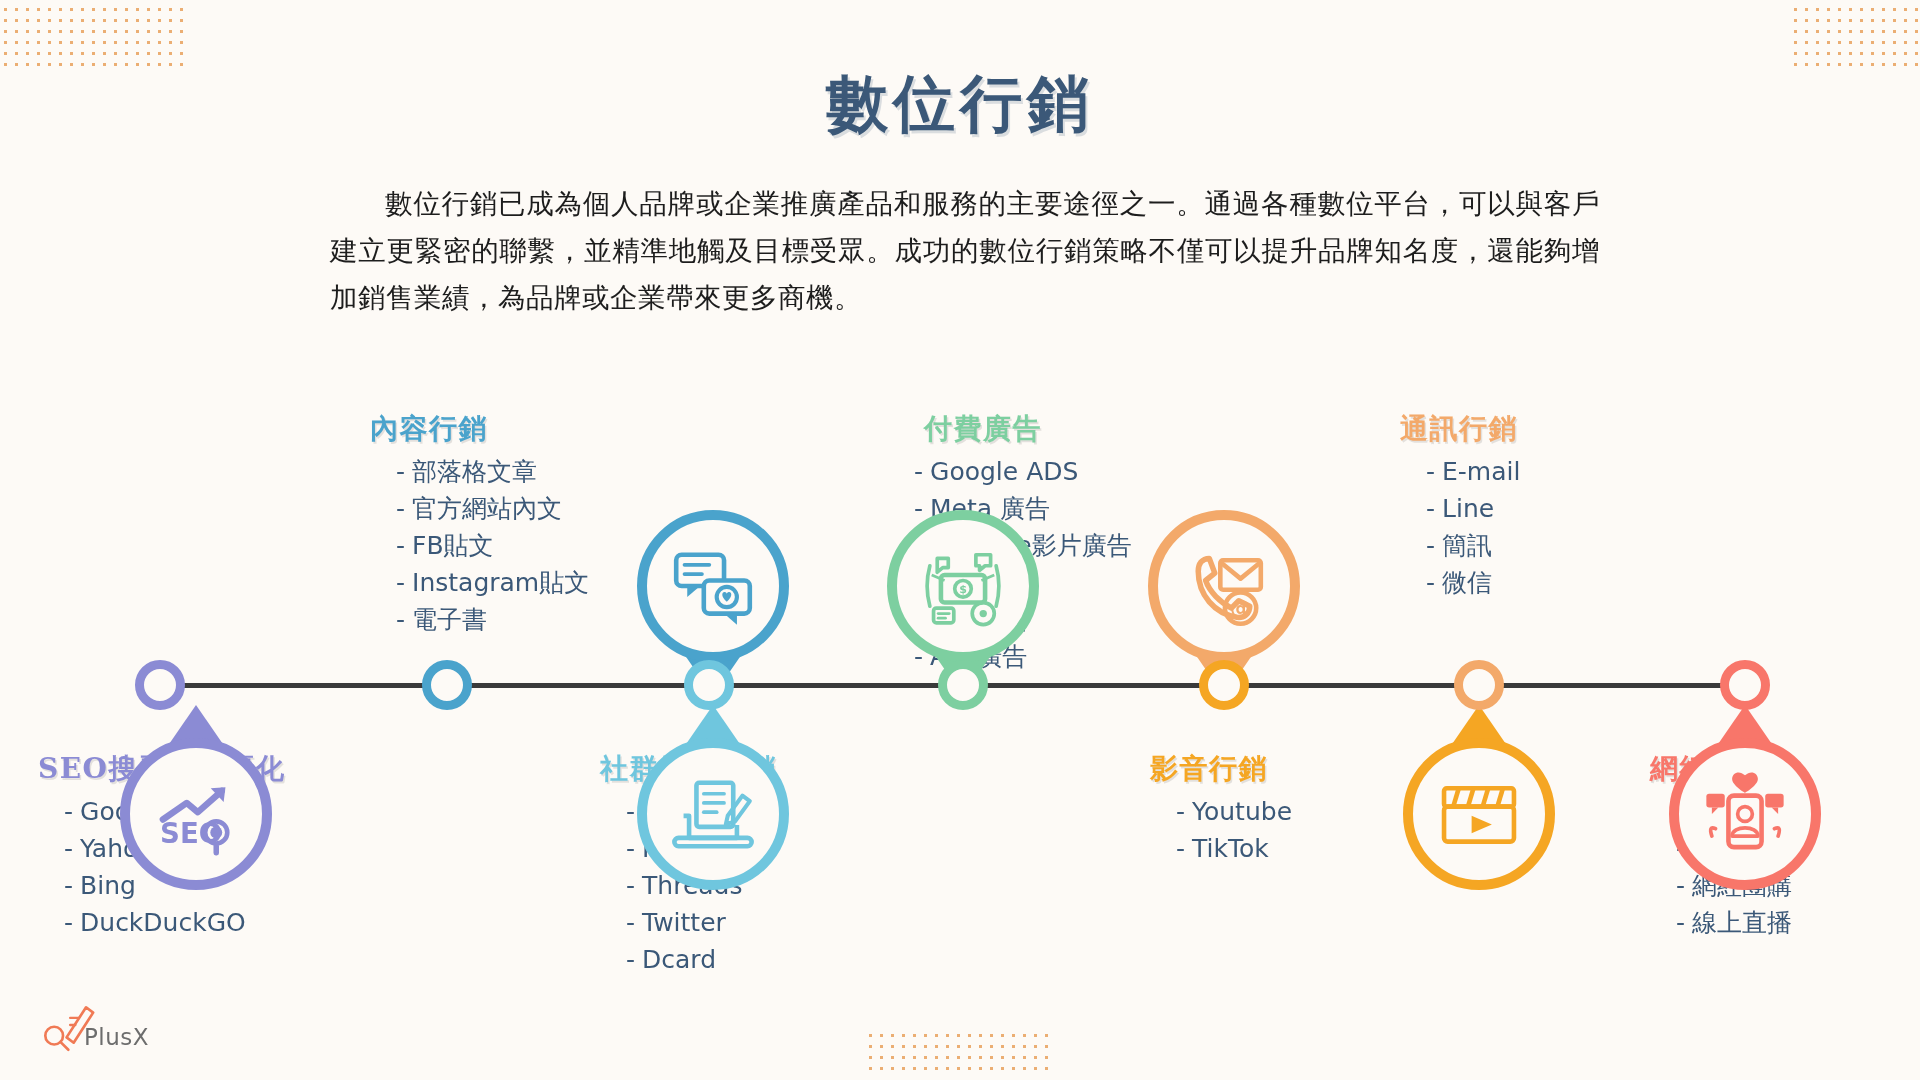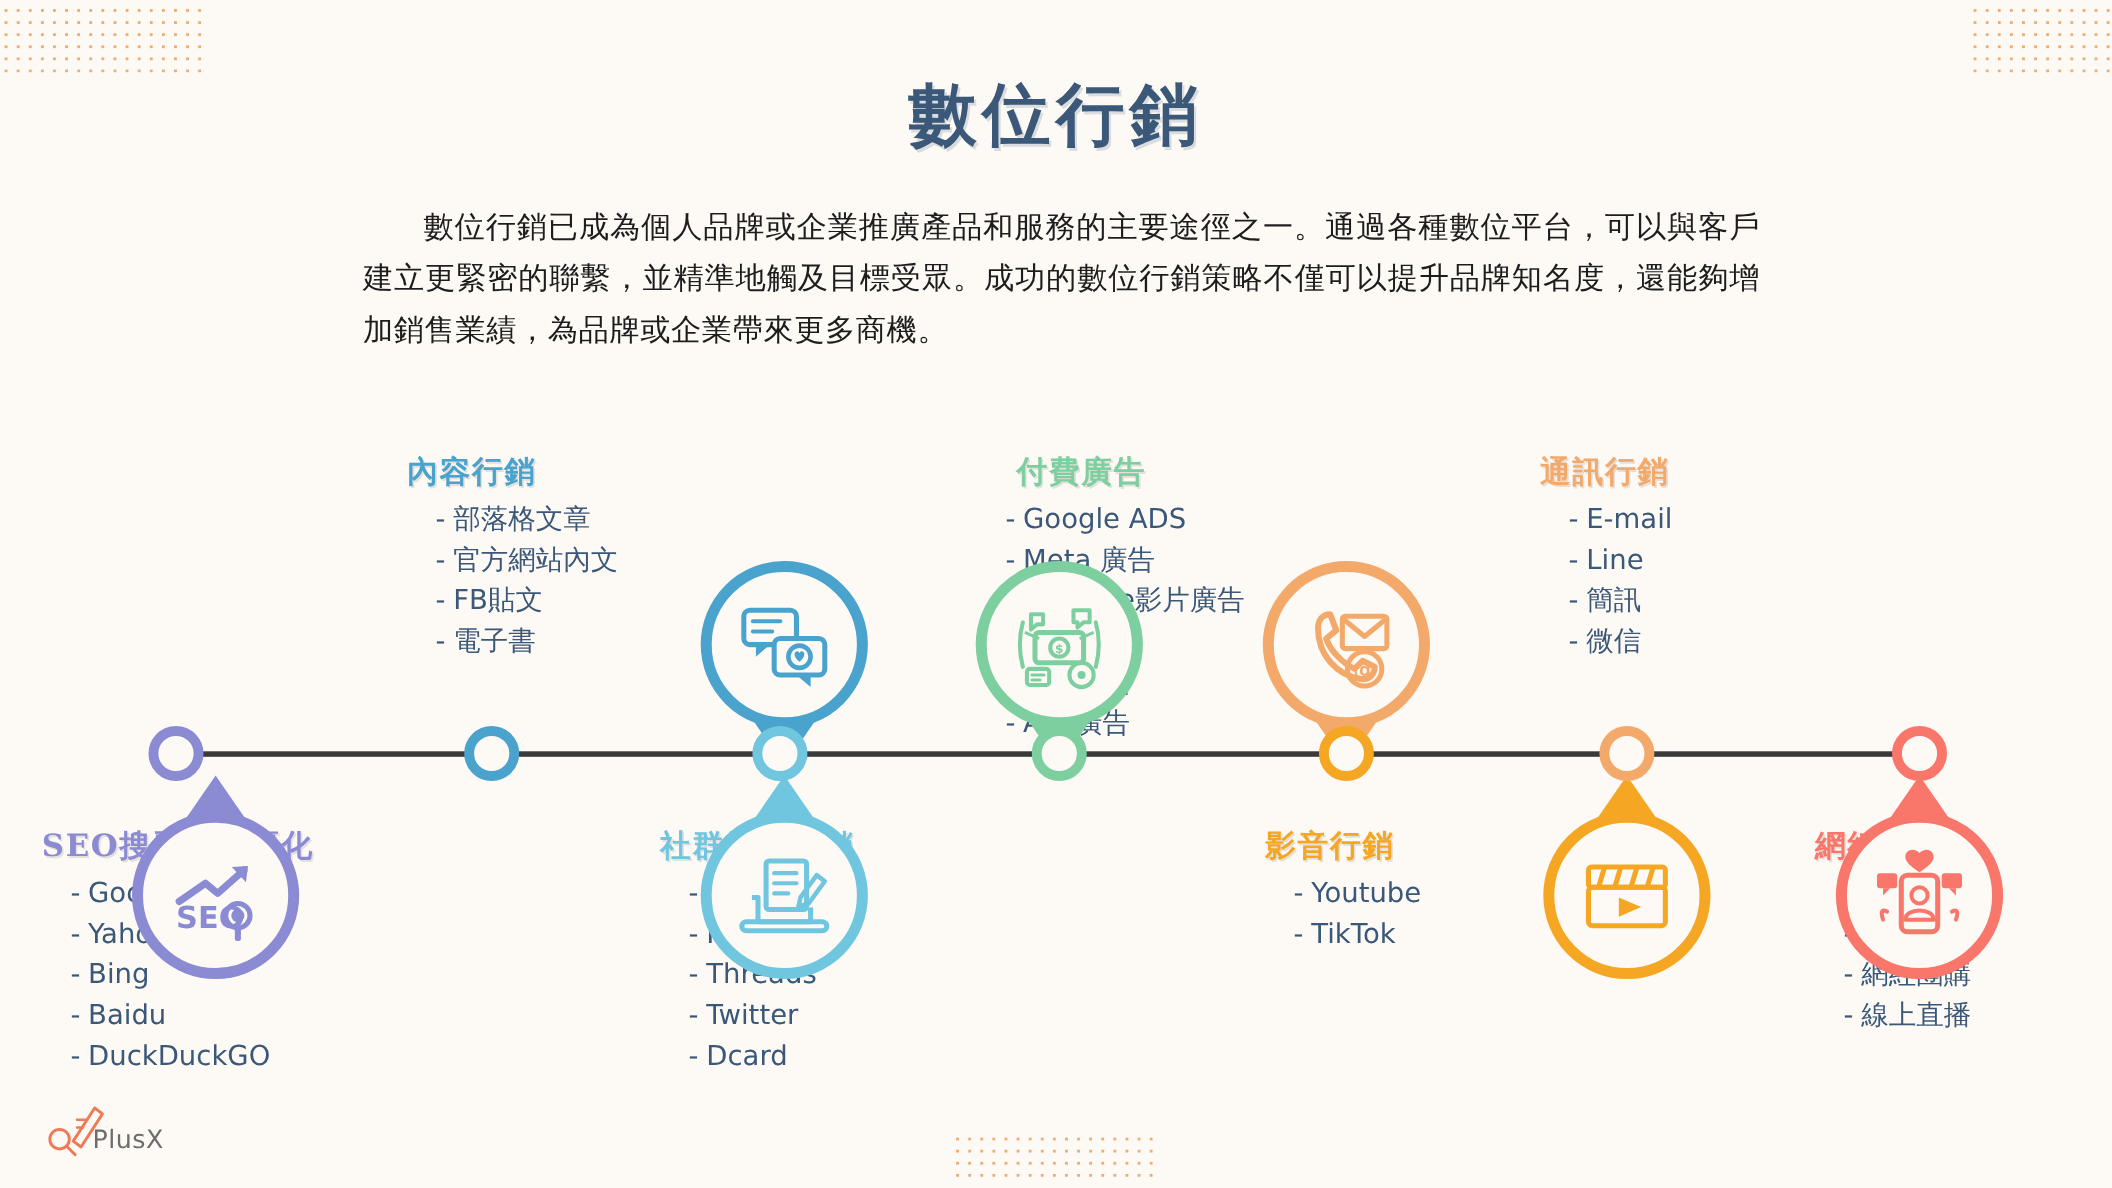--- a/index.html
+++ b/index.html
@@ -37,21 +37,21 @@
     letter-spacing: 5px;
     color: #3b5878;
     text-shadow: 2px 3px 0 rgba(59,88,120,.18);
   }
 
   .intro {
     position: absolute;
     top: 182px;
     left: 330px;
     width: 1270px;
-    font-family: Liberation Serif, serif;
+    font-family: Liberation Mono, monospace;
     font-size: 27.5px;
     line-height: 47px;
     color: #1d1d1d;
     text-align: justify;
     text-indent: 55px;
     letter-spacing: .5px;
   }
 
   
   .timeline-axis {
@@ -299,30 +299,30 @@
       </div>
     </div>
   </div>
 <div id="blocks">
     <div class="block indent" style="left: 38px; top: 750px;">
       <div class="heading" style="color: rgb(139, 139, 212);">SEO搜尋引擎優化</div>
       <ul>
         <li><span class="dash">-</span>Google</li>
         <li><span class="dash">-</span>Yahoo</li>
         <li><span class="dash">-</span>Bing</li>
-        <li><span class="dash">-</span>Baidu</li>
         <li><span class="dash">-</span>DuckDuckGO</li>
       </ul>
     </div>
     <div class="block indent" style="left: 370px; top: 410px;">
       <div class="heading" style="color: rgb(74, 163, 204);">內容行銷</div>
       <ul>
         <li><span class="dash">-</span>部落格文章</li>
         <li><span class="dash">-</span>官方網站內文</li>
         <li><span class="dash">-</span>FB貼文</li>
+        <li><span class="dash">-</span>Instagram貼文</li>
         <li><span class="dash">-</span>電子書</li>
       </ul>
     </div>
     <div class="block indent" style="left: 600px; top: 750px;">
       <div class="heading" style="color: rgb(111, 198, 222);">社群媒體行銷</div>
       <ul>
         <li><span class="dash">-</span>Facebook</li>
         <li><span class="dash">-</span>Instagram</li>
         <li><span class="dash">-</span>Threads</li>
         <li><span class="dash">-</span>Twitter</li>

